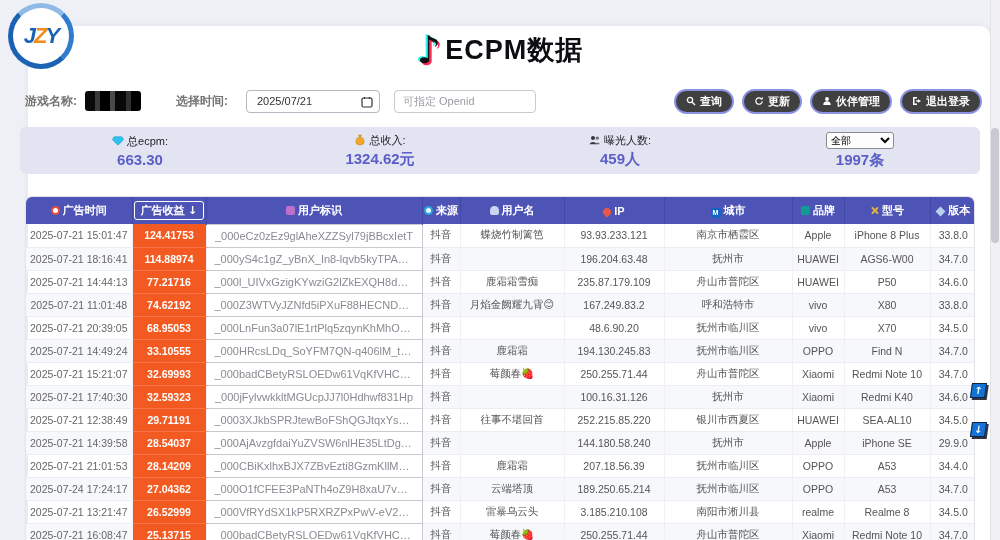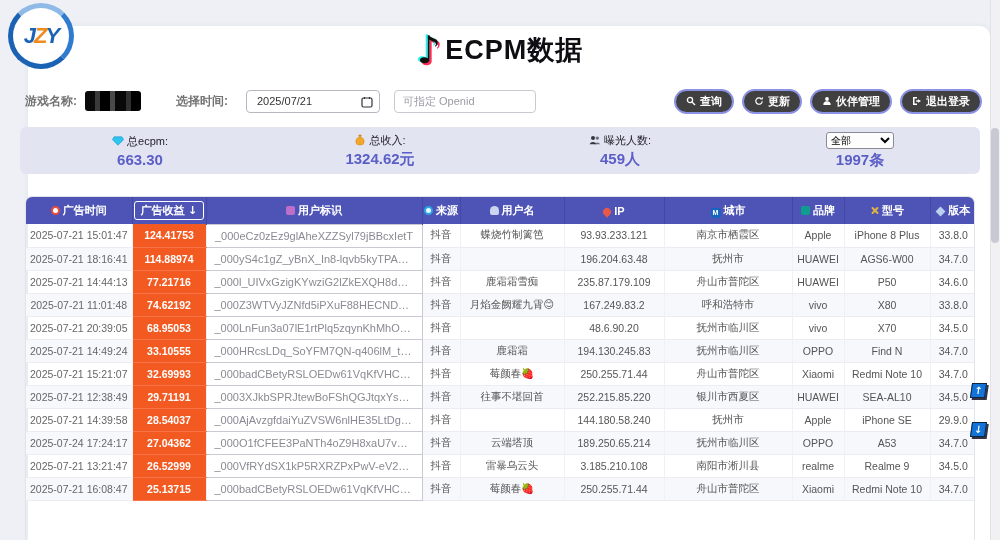--- a/index.html
+++ b/index.html
@@ -280,20 +280,32 @@
           <td class="openid">_000badCBetyRSLOEDw61VqKfVHCwbe9wv</td>
           <td>抖音</td>
           <td class="lnk">莓颜春🍓</td>
           <td>250.255.71.44</td>
           <td class="lnk">舟山市普陀区</td>
           <td>Xiaomi</td>
           <td>Redmi Note 10</td>
           <td>34.7.0</td>
         </tr>
         <tr>
+          <td class="time">2025-07-21 17:40:30</td>
+          <td class="rev">32.59323</td>
+          <td class="openid">_000jFylvwkkltMGUcpJJ7l0Hdhwf831Hp</td>
+          <td>抖音</td>
+          <td></td>
+          <td>100.16.31.126</td>
+          <td class="lnk">抚州市</td>
+          <td>Xiaomi</td>
+          <td>Redmi K40</td>
+          <td>34.6.0</td>
+        </tr>
+        <tr>
           <td class="time">2025-07-21 12:38:49</td>
           <td class="rev">29.71191</td>
           <td class="openid">_0003XJkbSPRJtewBoFShQGJtqxYshbHzN</td>
           <td>抖音</td>
           <td class="lnk">往事不堪回首</td>
           <td>252.215.85.220</td>
           <td class="lnk">银川市西夏区</td>
           <td>HUAWEI</td>
           <td>SEA-AL10</td>
           <td>34.5.0</td>
@@ -304,41 +316,53 @@
           <td class="openid">_000AjAvzgfdaiYuZVSW6nlHE35LtDgY0</td>
           <td>抖音</td>
           <td></td>
           <td>144.180.58.240</td>
           <td class="lnk">抚州市</td>
           <td>Apple</td>
           <td>iPhone SE</td>
           <td>29.9.0</td>
         </tr>
         <tr>
+          <td class="time">2025-07-21 21:01:53</td>
+          <td class="rev">28.14209</td>
+          <td class="openid">_000CBiKxlhxBJX7ZBvEzti8GzmKllM1td</td>
+          <td>抖音</td>
+          <td class="lnk">鹿霜霜</td>
+          <td>207.18.56.39</td>
+          <td class="lnk">抚州市临川区</td>
+          <td>OPPO</td>
+          <td>A53</td>
+          <td>34.4.0</td>
+        </tr>
+        <tr>
           <td class="time">2025-07-24 17:24:17</td>
           <td class="rev">27.04362</td>
           <td class="openid">_000O1fCFEE3PaNTh4oZ9H8xaU7vEmNbPb</td>
           <td>抖音</td>
           <td class="lnk">云端塔顶</td>
           <td>189.250.65.214</td>
           <td class="lnk">抚州市临川区</td>
           <td>OPPO</td>
           <td>A53</td>
           <td>34.7.0</td>
         </tr>
         <tr>
           <td class="time">2025-07-21 13:21:47</td>
           <td class="rev">26.52999</td>
           <td class="openid">_000VfRYdSX1kP5RXRZPxPwV-eV24t-F4N</td>
           <td>抖音</td>
           <td class="lnk">雷暴乌云头</td>
           <td>3.185.210.108</td>
           <td class="lnk">南阳市淅川县</td>
           <td>realme</td>
-          <td>Realme 9</td>
+          <td>Realme 8</td>
           <td>34.5.0</td>
         </tr>
         <tr>
           <td class="time">2025-07-21 16:08:47</td>
           <td class="rev">25.13715</td>
           <td class="openid">_000badCBetyRSLOEDw61VqKfVHCwbe9wv</td>
           <td>抖音</td>
           <td class="lnk">莓颜春🍓</td>
           <td>250.255.71.44</td>
           <td class="lnk">舟山市普陀区</td>

